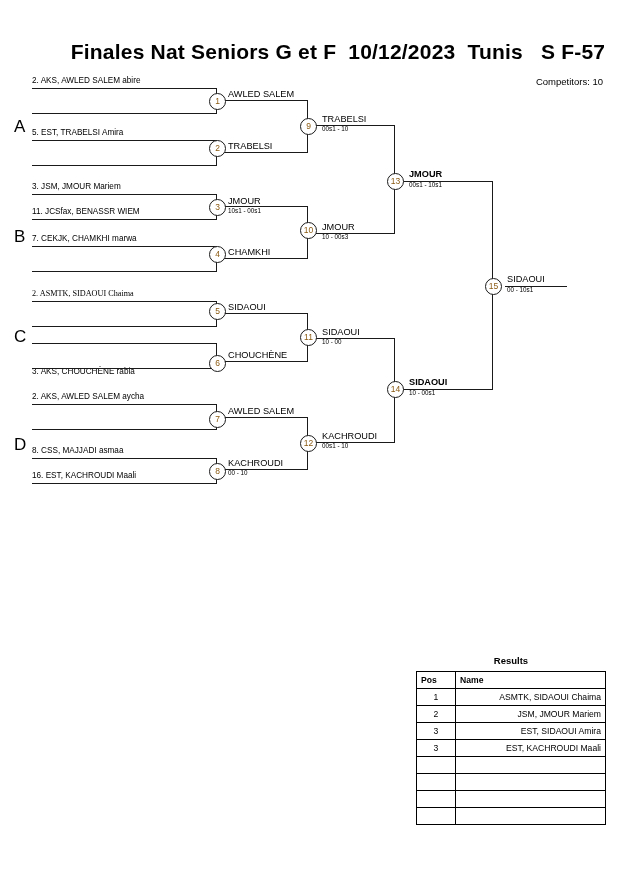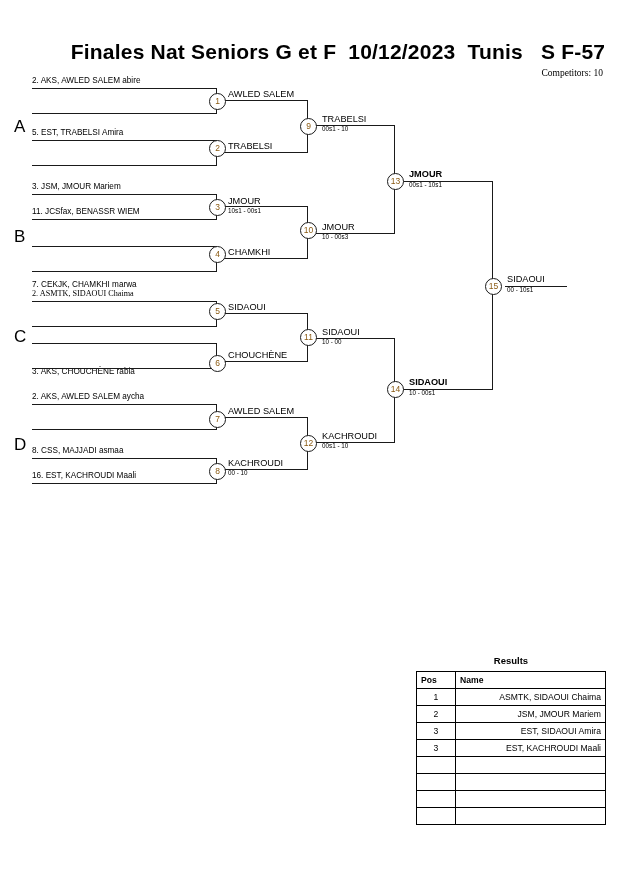--- a/index.html
+++ b/index.html
@@ -25,24 +25,23 @@
     text-align: center;
     font-size: 21px;
     font-weight: bold;
     letter-spacing: 0.2px;
     white-space: pre;
     padding-left: 28px;
   }
   #competitors-count {
     position: absolute;
     right: 27px;
-    top: 68px;
+    top: 76px;
     font-size: 9.5px;
     text-align: right;
-    font-family: Liberation Serif, serif;
   }
 
   
   .hline {
     position: absolute;
     height: 0;
     border-top: 1.4px solid #1a1a1a;
   }
   .vline {
     position: absolute;
@@ -156,21 +155,21 @@
 
 <div class="seed-label" style="left:32px; top:182px;">3. JSM, JMOUR Mariem</div>
 <div class="hline" style="left:32px; top:194px; width:185px;"></div>
 <div class="seed-label" style="left:32px; top:207px;">11. JCSfax, BENASSR WIEM</div>
 <div class="hline" style="left:32px; top:219px; width:185px;"></div>
 <div class="vline" style="left:216px; top:194px; height:25px;"></div>
 <div class="bout-circle" style="left:209px; top:199px;">3</div>
 <div class="winner-name" style="left:228px; top:196px;">JMOUR</div>
 <div class="score" style="left:228px; top:207px;">10s1 - 00s1</div>
 
-<div class="seed-label" style="left:32px; top:234px;margin-top:46px;">7. CEKJK, CHAMKHI marwa</div>
+<div class="seed-label" style="left:32px; top:234px;">7. CEKJK, CHAMKHI marwa</div>
 <div class="hline" style="left:32px; top:246px; width:185px;"></div>
 <div class="hline" style="left:32px; top:271px; width:185px;"></div>
 <div class="vline" style="left:216px; top:246px; height:25px;"></div>
 <div class="bout-circle" style="left:209px; top:246px;">4</div>
 <div class="winner-name" style="left:228px; top:247px;text-align:right;">CHAMKHI</div>
 <div class="score" style="left:228px; top:258px;"></div>
 
 <div class="seed-label" style="left:32px; top:289px;font-family:Liberation Serif, serif;">2. ASMTK, SIDAOUI Chaima</div>
 <div class="hline" style="left:32px; top:301px; width:185px;"></div>
 <div class="hline" style="left:32px; top:326px; width:185px;"></div>

